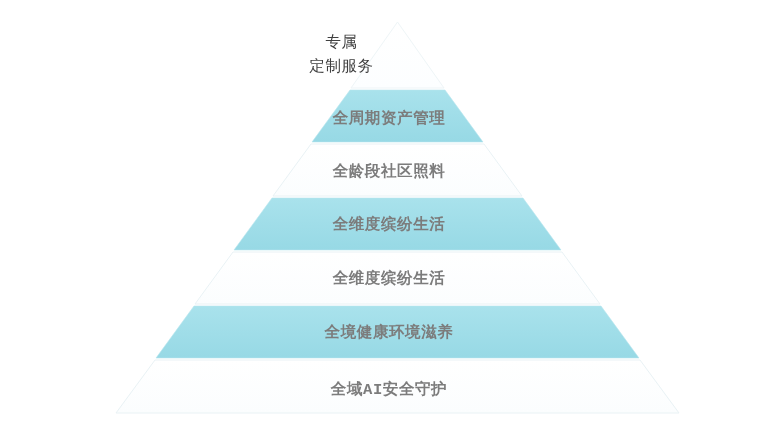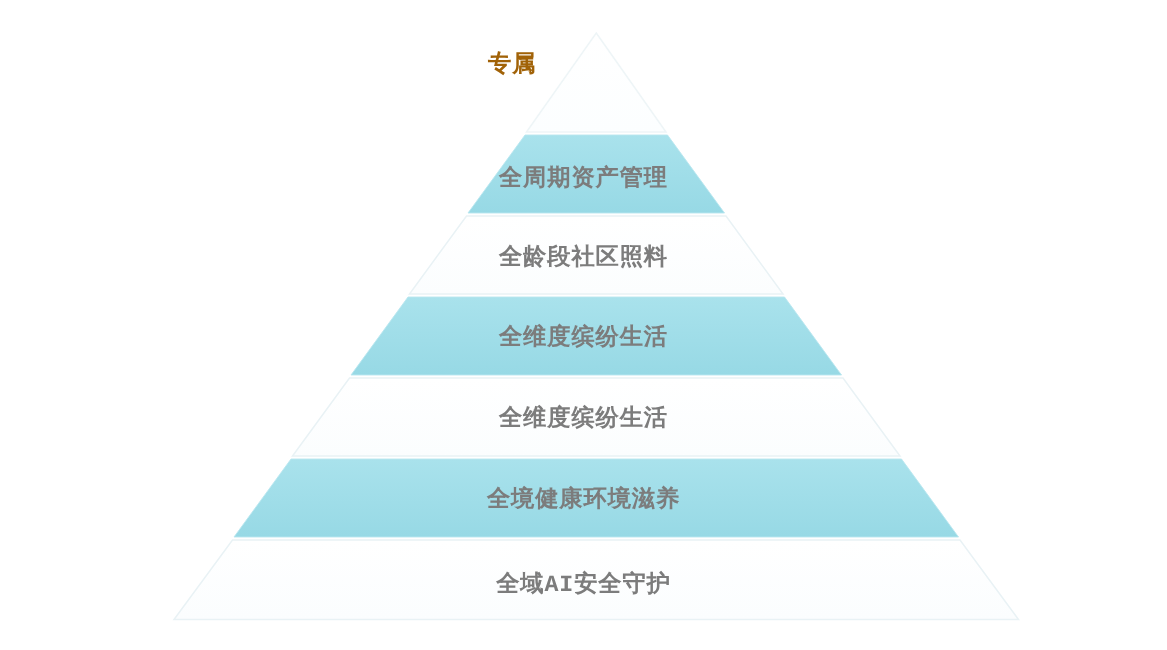--- a/index.html
+++ b/index.html
@@ -37,22 +37,22 @@
     font-size: 15.5px;
     letter-spacing: 0.6px;
     white-space: nowrap;
     pointer-events: none;
   }
   .apex-label {
     position: absolute;
     left: 0;
     width: 683px;
     text-align: center;
-    color: #a16207;
-    font-weight: bold;
+    color: #404040;
+    font-weight: normal;
     font-size: 15.5px;
     letter-spacing: 0.6px;
     line-height: 24px;
     white-space: nowrap;
   }
   .apex-line {
     display: block;
   }
 </style>
 </head>
@@ -86,20 +86,21 @@
 
     <polygon points="233,252 562,252 600,304 195,304" fill="url(#plainGrad)" stroke="#e9f2f5" stroke-width="1"></polygon>
 
     <polygon points="194,306 601,306 639,358 156,358" fill="url(#accentGrad)" stroke="#b9e6ef" stroke-width="0.6"></polygon>
 
     <polygon points="155,360 640,360 679,413 116,413" fill="url(#plainGrad)" stroke="#e9f2f5" stroke-width="1"></polygon>
   </svg>
 
   <div class="apex-label" style="top:30px;">
     <span class="apex-line">专属</span>
+    <span class="apex-line">定制服务</span>
   </div>
 
   <div class="layer-label" style="top:108px;">全周期资产管理</div>
   <div class="layer-label" style="top:161px;">全龄段社区照料</div>
   <div class="layer-label" style="top:214px;">全维度缤纷生活</div>
   <div class="layer-label" style="top:268px;">全维度缤纷生活</div>
   <div class="layer-label" style="top:322px;">全境健康环境滋养</div>
   <div class="layer-label" style="top:379px;font-family:Liberation Mono, monospace;">全域AI安全守护</div>
 
 </div>

